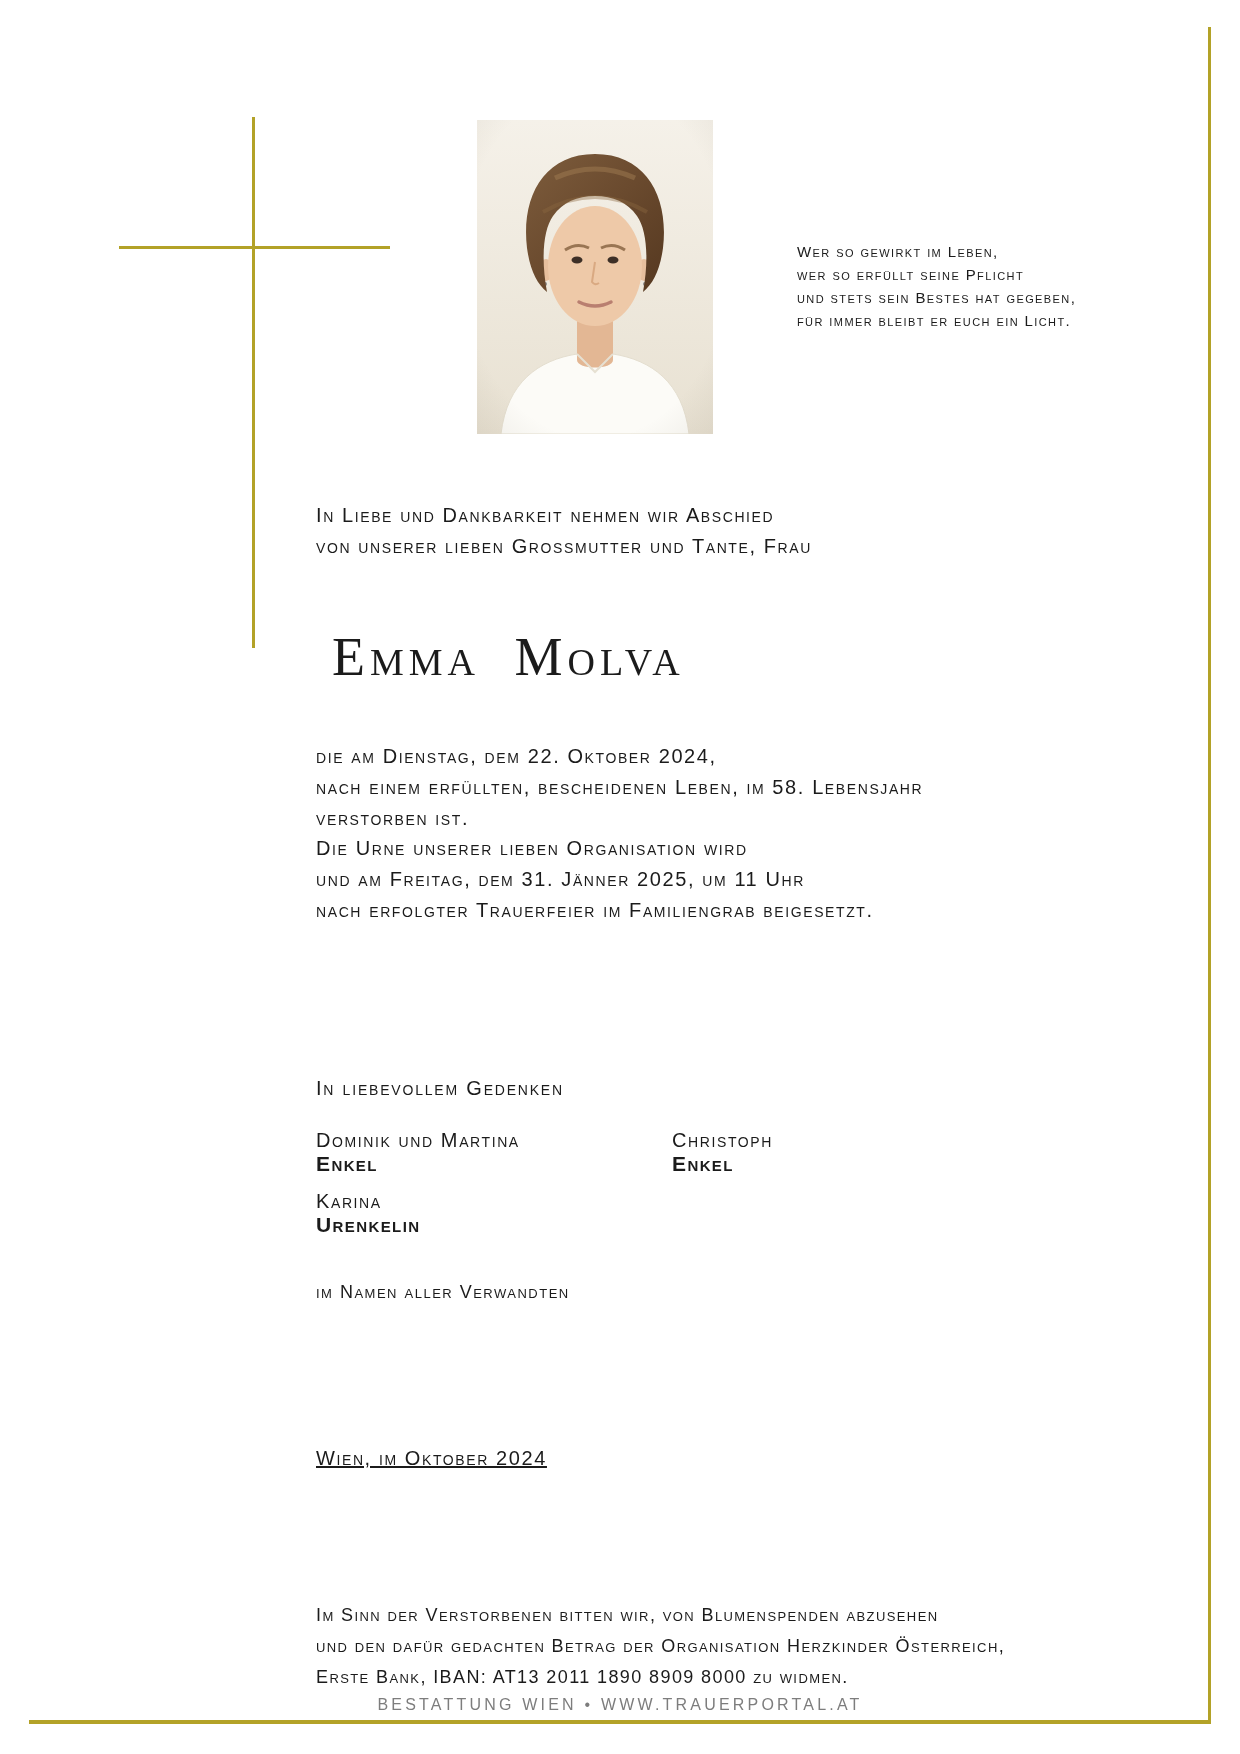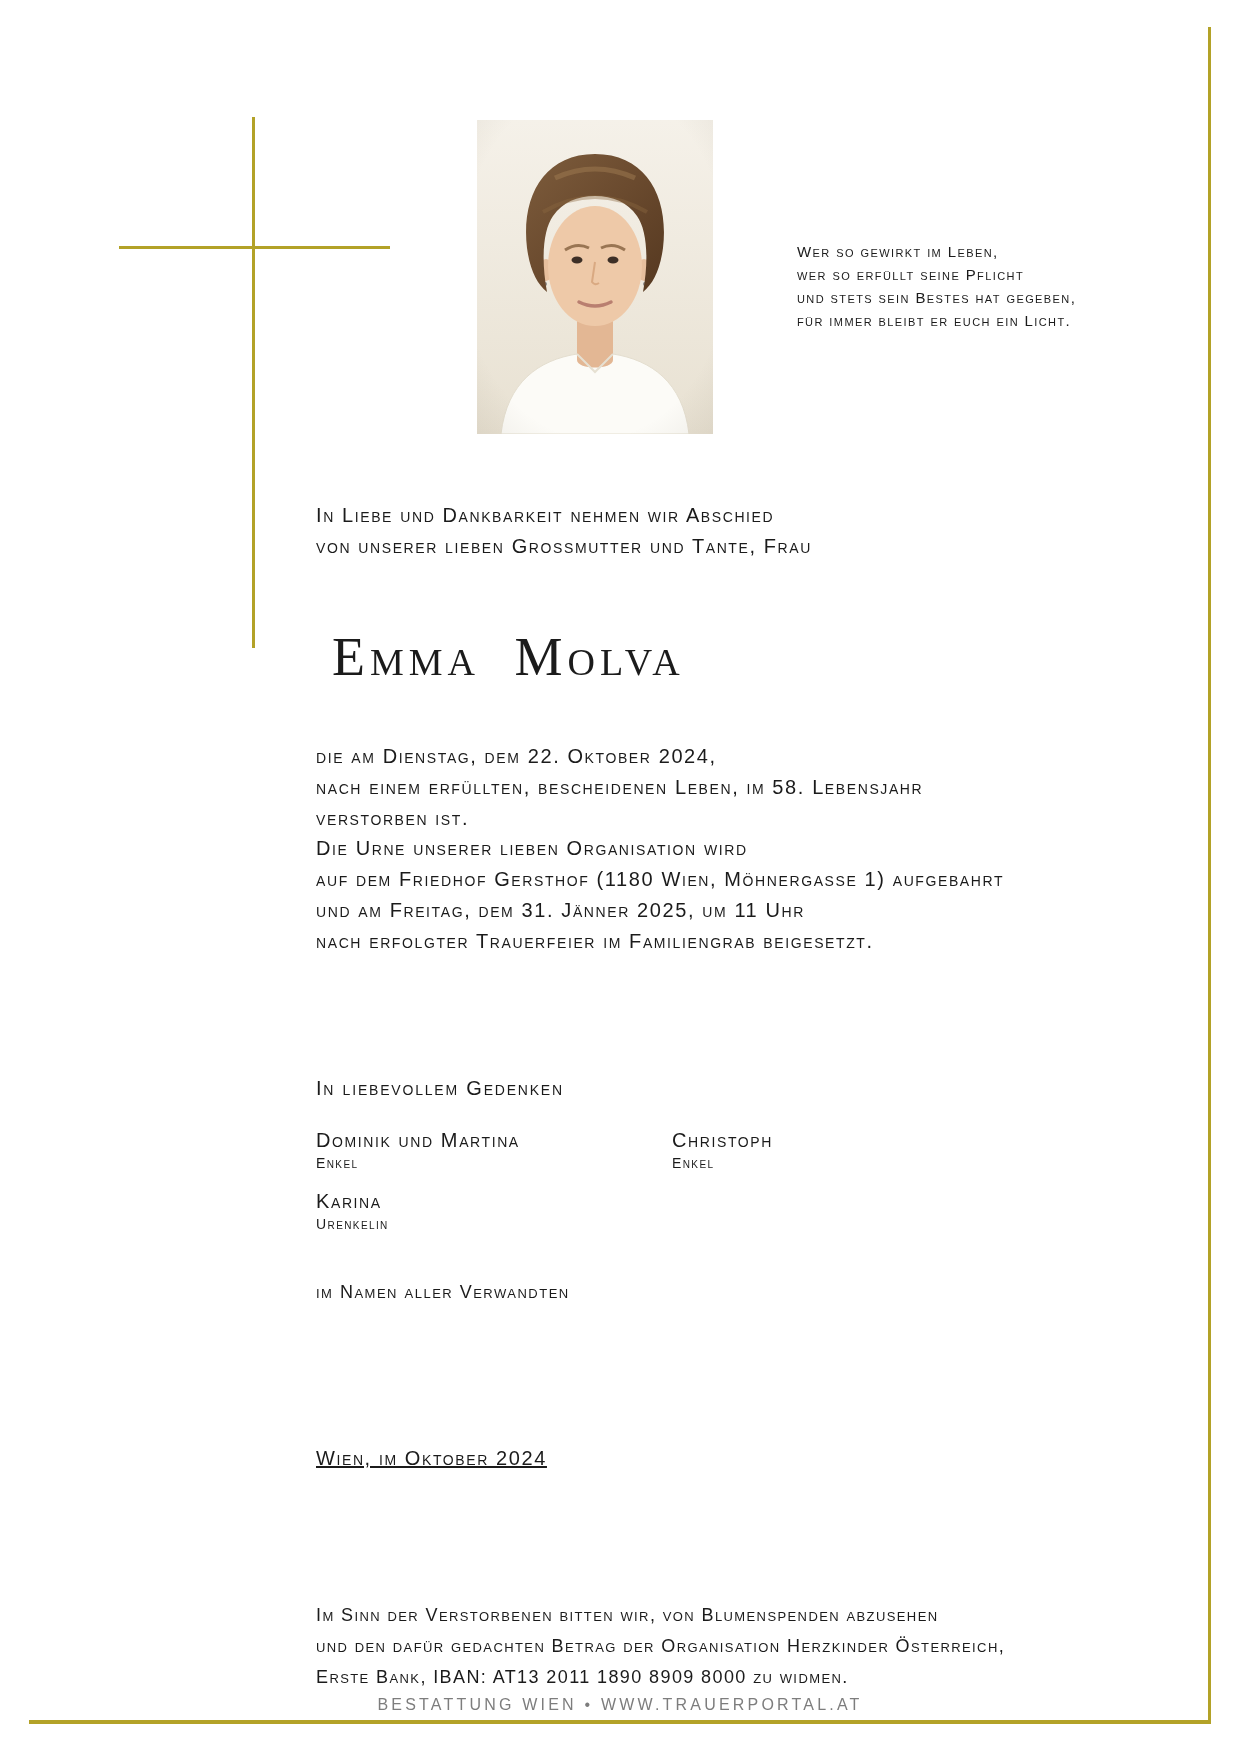--- a/index.html
+++ b/index.html
@@ -44,21 +44,21 @@
     left: 316px;
     font-size: 20px; line-height: 31px; letter-spacing: 1.6px;
   }
   .death  { top: 723px; margin-top: 18px; }
   .burial { top: 833px; }
   .gedenken-heading {
     left: 316px; top: 1077px;
     font-size: 20px; letter-spacing: 1.8px;
   }
   .mourner .m-name     { font-size: 20px; line-height: 24px; letter-spacing: 1.6px; }
-  .mourner .m-relation { font-size: 14px; line-height: 23px; letter-spacing: 1.4px; }
+  .mourner .m-relation { font-size: 21px; line-height: 23px; letter-spacing: 1.4px; font-weight: bold; }
   .mourner-0 { left: 316px; top: 1128px; }
   .mourner-1 { left: 672px; top: 1128px; }
   .mourner-2 { left: 316px; top: 1189px; }
   .closing {
     left: 316px; top: 1266px;
     font-size: 18px; letter-spacing: 1.5px; margin-top: 16px;
   }
   .place-date {
     left: 316px; top: 1447px;
     font-size: 20px; letter-spacing: 1.6px; text-decoration: underline;
@@ -149,21 +149,20 @@
 <h1 class="abs deceased-name sc">Emma Molva</h1>
 
 <div class="abs death sc">
   <div>die am Dienstag, dem 22. Oktober 2024,</div>
   <div>nach einem erfüllten, bescheidenen Leben, im 58. Lebensjahr</div>
   <div>verstorben ist.</div>
 </div>
 
 <div class="abs burial sc">
   <div>Die Urne unserer lieben Organisation wird</div>
-  <div>auf dem Friedhof Gersthof (1180 Wien, Möhnergasse 1) aufgebahrt</div>
   <div>und am Freitag, dem 31. Jänner 2025, um 11 Uhr</div>
   <div>nach erfolgter Trauerfeier im Familiengrab beigesetzt.</div>
 </div>
 
 <div class="abs gedenken-heading sc">In liebevollem Gedenken</div>
 
 <div class="abs mourner mourner-0">
   <div class="m-name sc">Dominik und Martina</div>
   <div class="m-relation sc">Enkel</div>
 </div>

